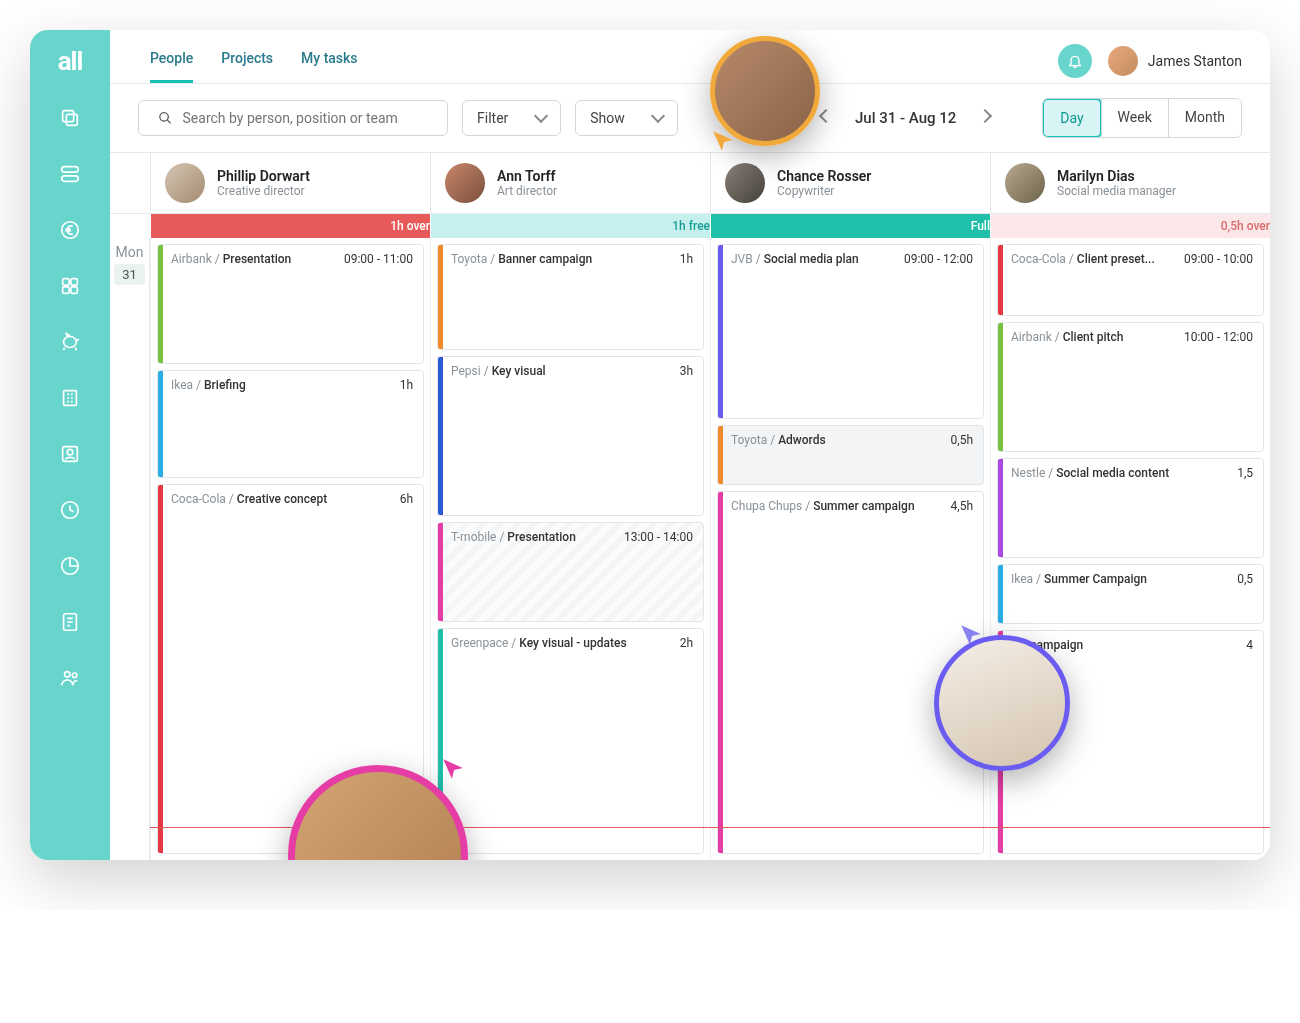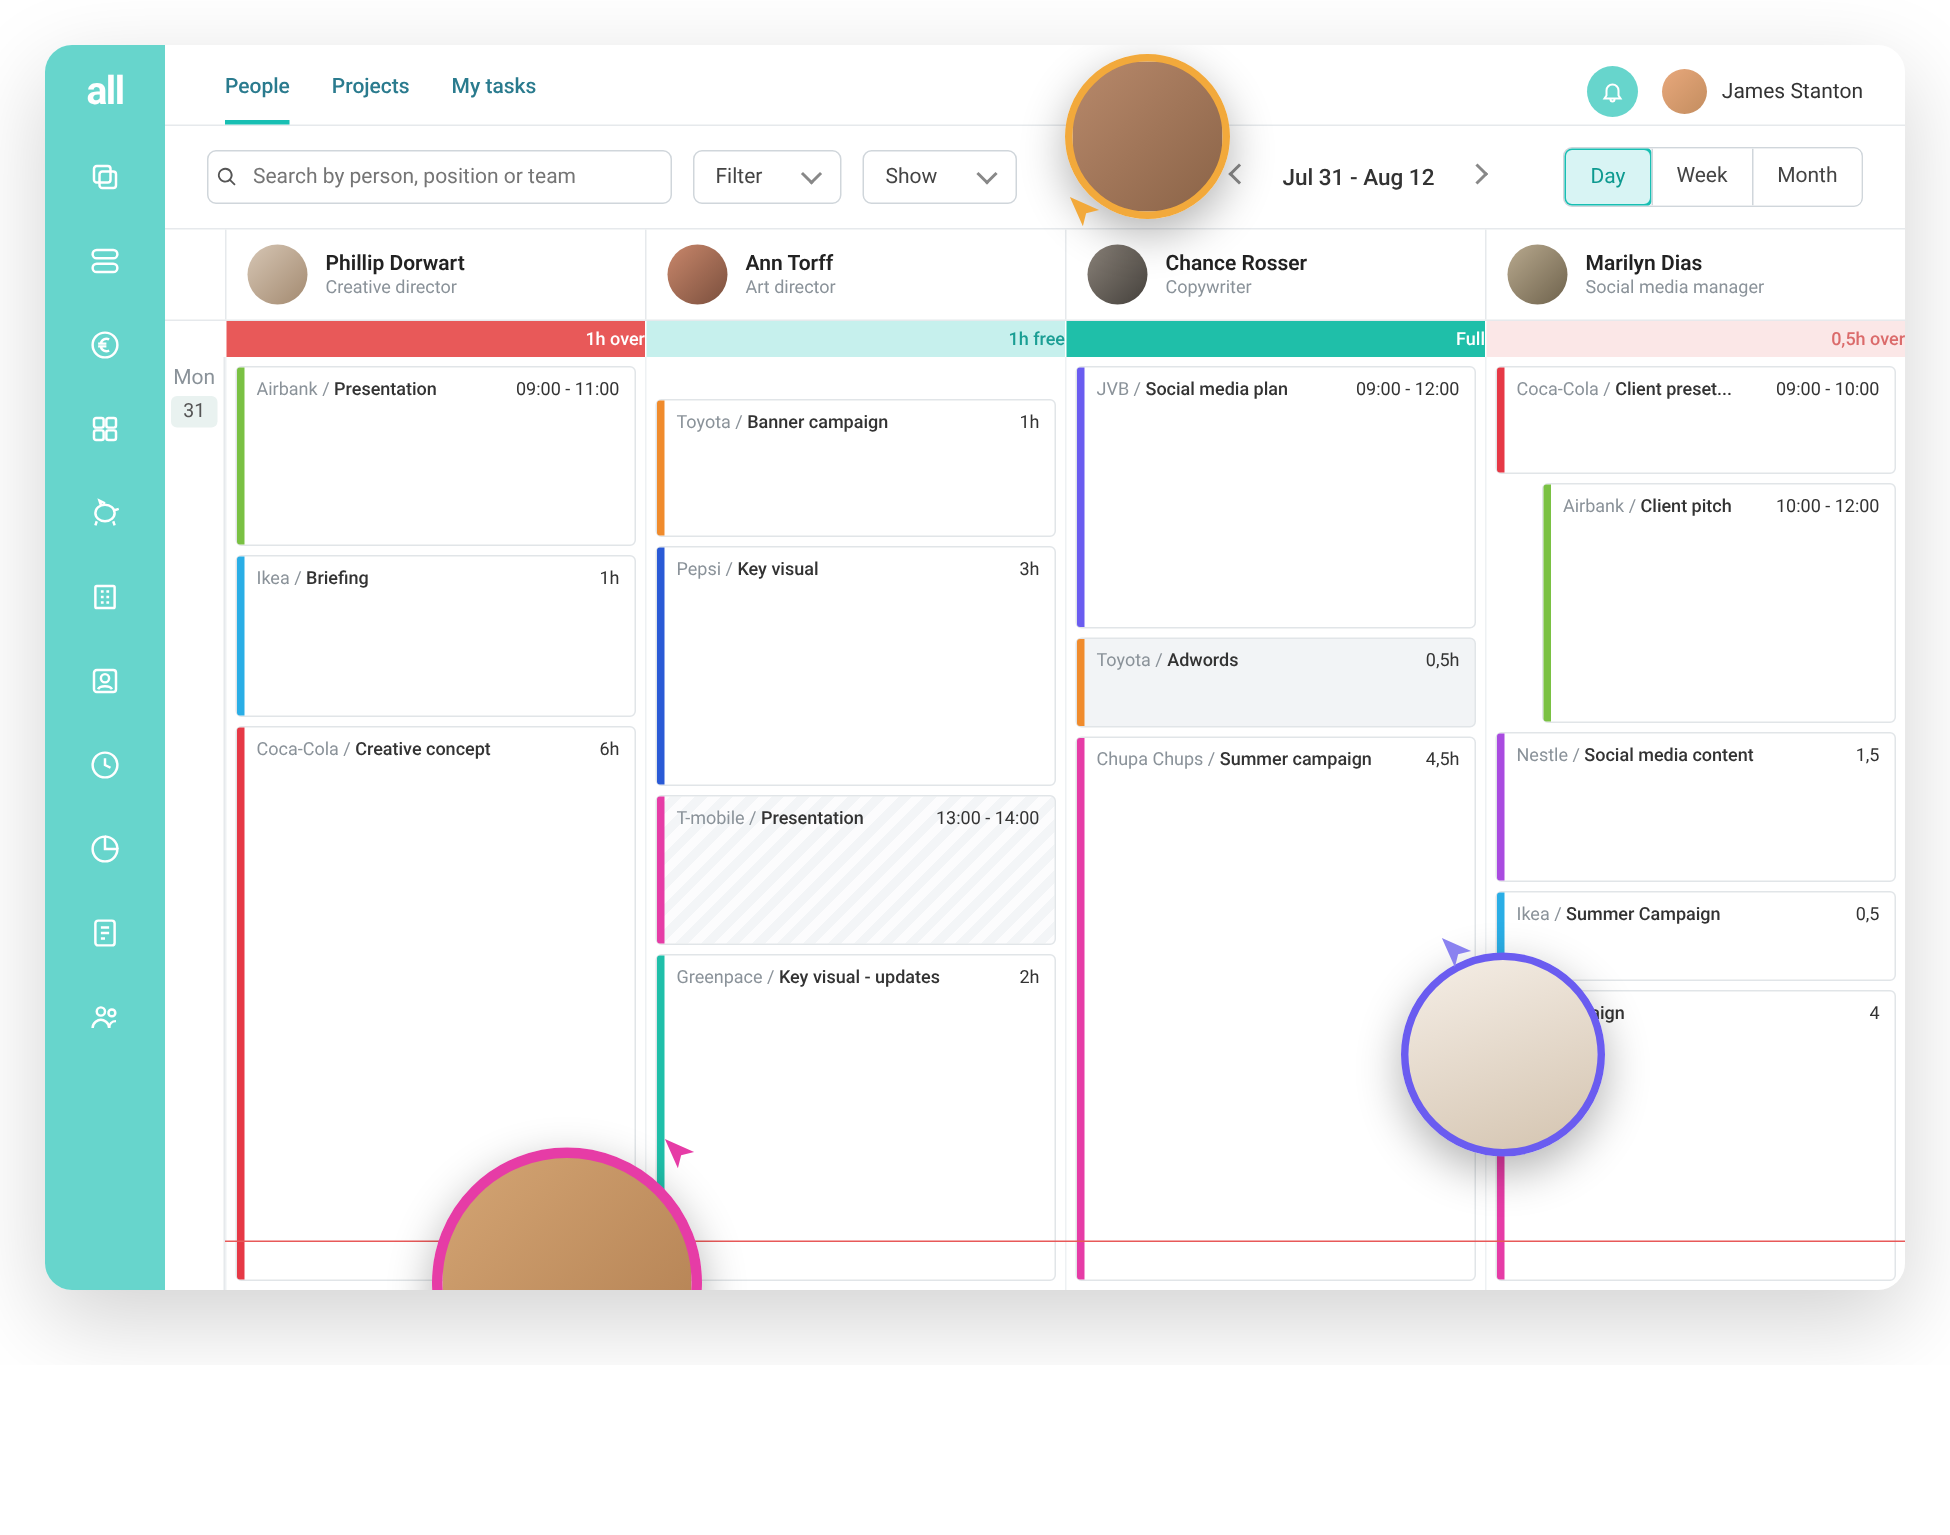--- a/index.html
+++ b/index.html
@@ -13,21 +13,21 @@
 .main{flex:1;display:flex;flex-direction:column;min-width:0}
 .tabs{display:flex;gap:28px;padding:20px 40px 0;border-bottom:1px solid #e6e9ec}
 .tab{color:#2a7b8e;font-size:14px;font-weight:500;padding-bottom:14px;cursor:pointer;border-bottom:3px solid transparent}
 .tab.active{border-bottom-color:#18bfb3}
 .header-right{position:absolute;right:28px;top:14px;display:flex;align-items:center;gap:16px}
 .bell{width:34px;height:34px;border-radius:50%;background:#67d5cc;display:flex;align-items:center;justify-content:center;cursor:pointer}
 .bell svg{width:16px;height:16px;stroke:#fff;fill:none;stroke-width:2}
 .user{display:flex;align-items:center;gap:10px;cursor:pointer;font-size:14px;color:#333}
 .user .avatar{width:30px;height:30px;border-radius:50%;background:linear-gradient(135deg,#e8a87c,#c38d5f)}
 .toolbar{display:flex;align-items:center;gap:14px;padding:14px 28px;border-bottom:1px solid #e6e9ec}
-.search{flex:0 0 310px;display:flex;align-items:center;border:1px solid #d0d6db;border-radius:6px;padding:9px 5px;gap:10px}
+.search{flex:0 0 310px;display:flex;align-items:center;border:1px solid #d0d6db;border-radius:6px;padding:9px 19px;gap:10px}
 .search svg{width:16px;height:16px;fill:#555}
 .search input{border:none;outline:none;font-size:14px;color:#666;width:100%}
 .btn{border:1px solid #d0d6db;border-radius:6px;padding:9px 14px;font-size:14px;color:#444;background:#fff;cursor:pointer;display:flex;align-items:center;gap:28px}
 .chev{width:10px;height:10px;border-right:2px solid #888;border-bottom:2px solid #888;transform:rotate(45deg);margin-top:-4px}
 .tb-spacer{flex:1}
 .nav-btn{cursor:pointer;padding:4px}
 .nav-btn .chev-l{transform:rotate(135deg)}
 .nav-btn .chev-r{transform:rotate(-45deg)}
 .date-range{font-size:15px;color:#333;font-weight:500;padding:0 6px}
 .view-group{display:flex;border:1px solid #d0d6db;border-radius:6px;overflow:hidden}
@@ -264,21 +264,21 @@
           </div>
           <div class="card tall">
             <div class="bar" style="background:#e63946"></div>
             <div class="body">
               <div class="lbl"><span class="client">Coca-Cola / </span><span class="task">Creative concept</span></div>
               <div class="time">6h</div>
             </div>
           </div>
         </div>
         <div class="col">
-          <div class="card" style="height: 92px; margin-top: 22px;">
+          <div class="card" style="height: 106px;">
             <div class="bar" style="background:#f08b2c"></div>
             <div class="body">
               <div class="lbl"><span class="client">Toyota / </span><span class="task">Banner campaign</span></div>
               <div class="time">1h</div>
             </div>
           </div>
           <div class="card" style="height: 160px;">
             <div class="bar" style="background:#2a5ad6"></div>
             <div class="body">
               <div class="lbl"><span class="client">Pepsi / </span><span class="task">Key visual</span></div>
@@ -324,21 +324,21 @@
           </div>
         </div>
         <div class="col">
           <div class="card" style="height: 72px;">
             <div class="bar" style="background:#e63946"></div>
             <div class="body">
               <div class="lbl"><span class="client">Coca-Cola / </span><span class="task">Client preset...</span></div>
               <div class="time">09:00 - 10:00</div>
             </div>
           </div>
-          <div class="card" style="height: 160px; margin-left: 31px;">
+          <div class="card" style="height: 130px;">
             <div class="bar" style="background:#7ac143"></div>
             <div class="body">
               <div class="lbl"><span class="client">Airbank / </span><span class="task">Client pitch</span></div>
               <div class="time">10:00 - 12:00</div>
             </div>
           </div>
           <div class="card" style="height: 100px;">
             <div class="bar" style="background:#a94be0"></div>
             <div class="body">
               <div class="lbl"><span class="client">Nestle / </span><span class="task">Social media content</span></div>

